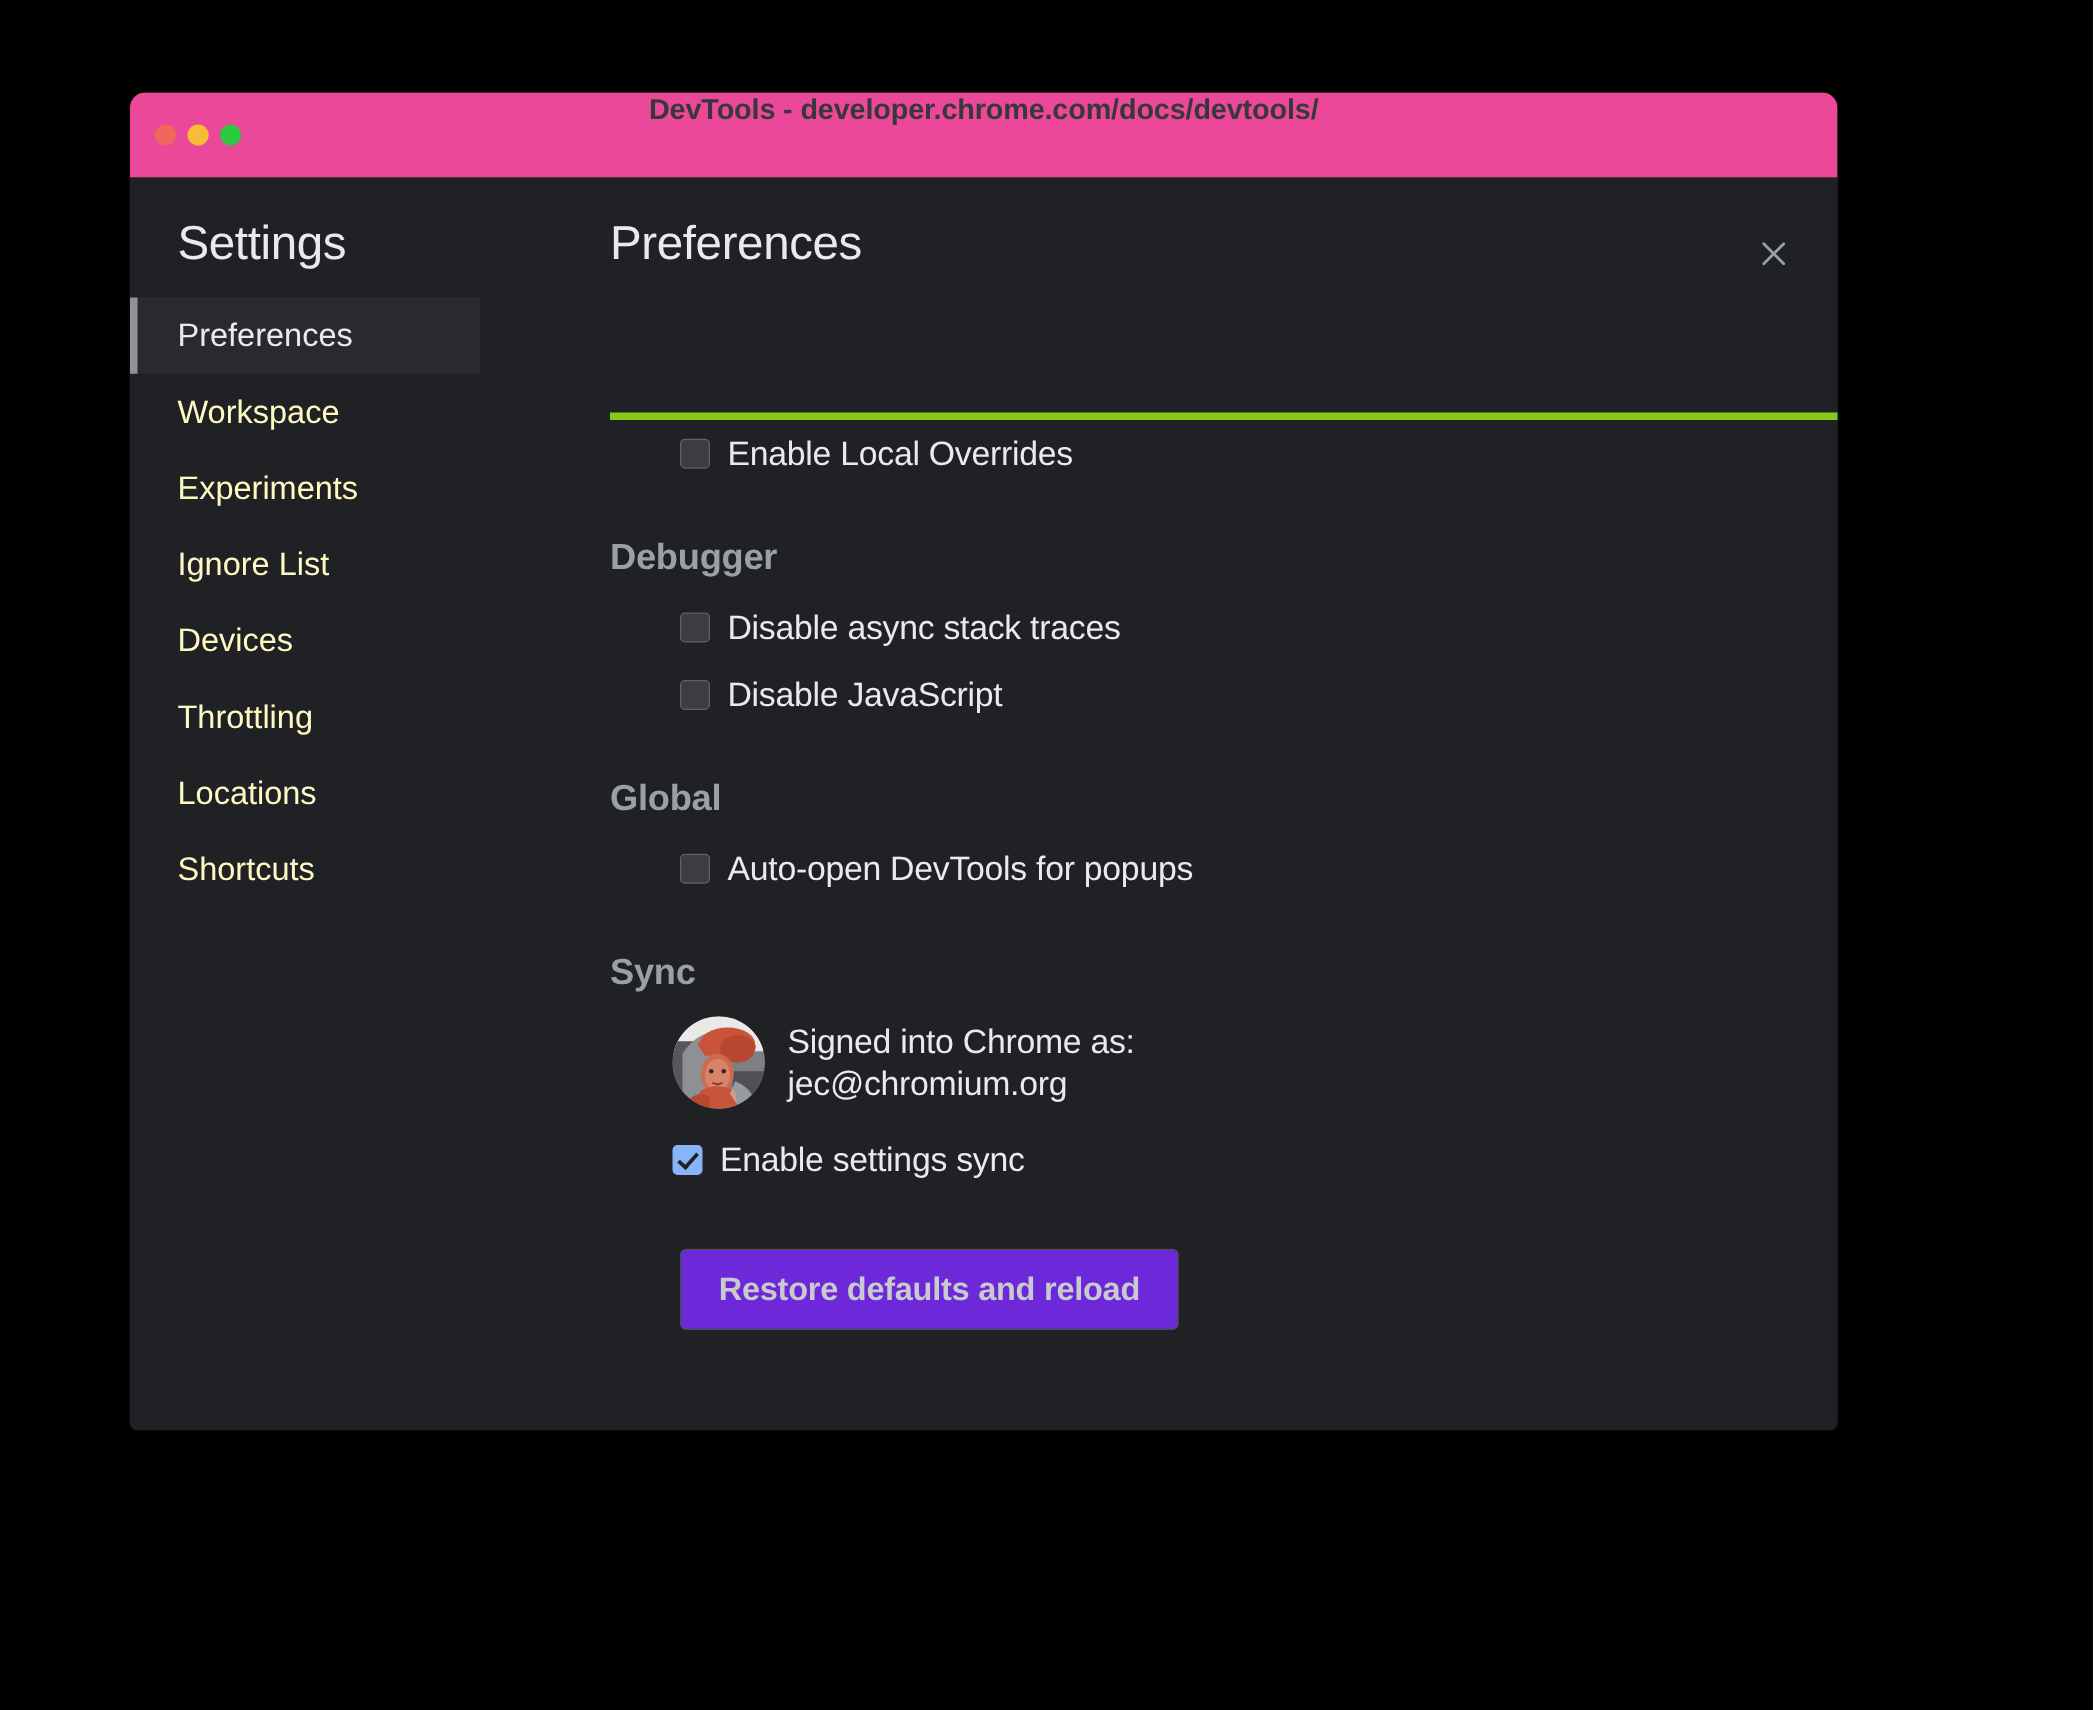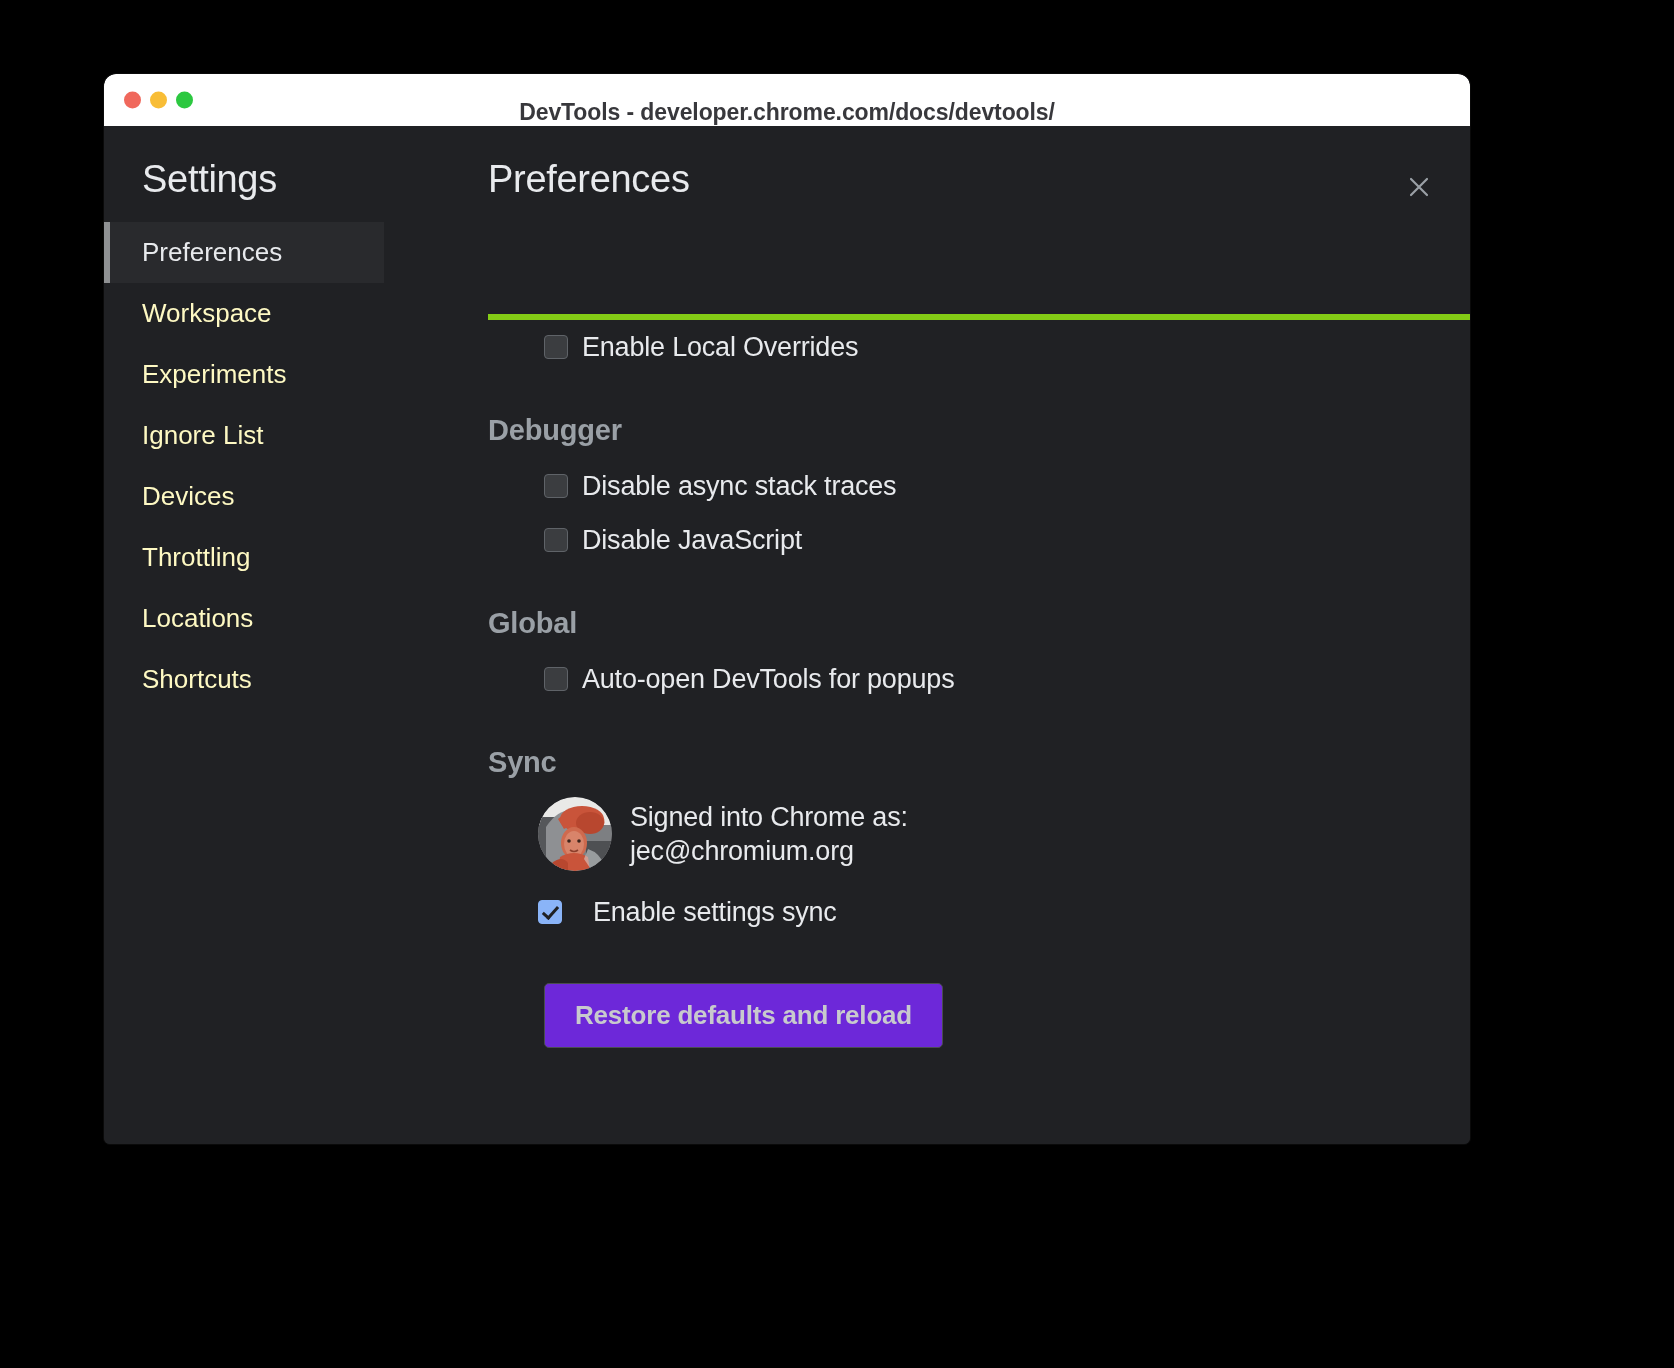--- a/index.html
+++ b/index.html
@@ -24,25 +24,25 @@
     box-shadow:
       0 0 0 1px rgba(255,255,255,0.04),
       0 10px 40px 18px rgba(0,0,0,0.95),
       0 0 90px 40px rgba(0,0,0,0.85);
     overflow: hidden;
   }
 
   
   #titlebar {
     position: relative;
-    height: 52px;
-    background: #ffffff;
+    height: 68px;
+    background: #ec4899;
     border-radius: 12px 12px 0 0;
     display: flex;
-    align-items: flex-end;
+    align-items: flex-start;
   }
   .traffic-lights {
     position: absolute;
     left: 20px;
     top: 50%;
     transform: translateY(-50%);
     display: flex;
     gap: 9px;
   }
   .light {
@@ -382,21 +382,21 @@
                   <path d="M50 52 Q62 56 66 68 L54 74 L46 62 Z" fill="#d6dadd" opacity="0.55"></path>
                 </g>
               </svg>
             </div>
             <div id="account-text">
               <div>Signed into Chrome as:</div>
               <div>jec@chromium.org</div>
             </div>
           </div>
 
-          <div class="check-row" style="padding-left:50px;gap:17px;">
+          <div class="check-row" style="padding-left:50px;">
             <span class="cb checked"></span>
             <span class="cb-label">Enable settings sync</span>
           </div>
 
           <div id="restore-wrap">
             <button id="restore-btn">Restore defaults and reload</button>
           </div>
 
         </div>
       </div>

